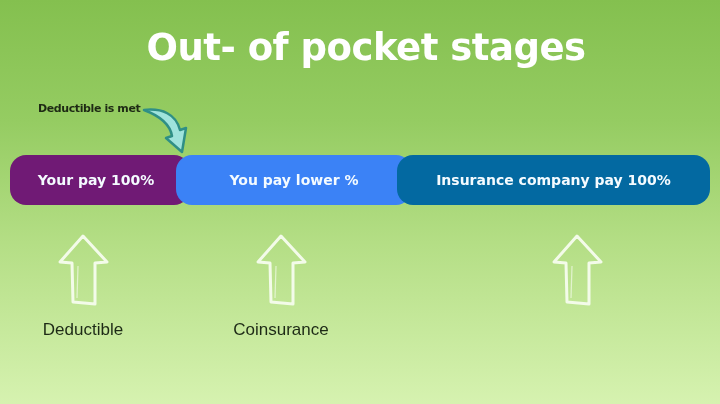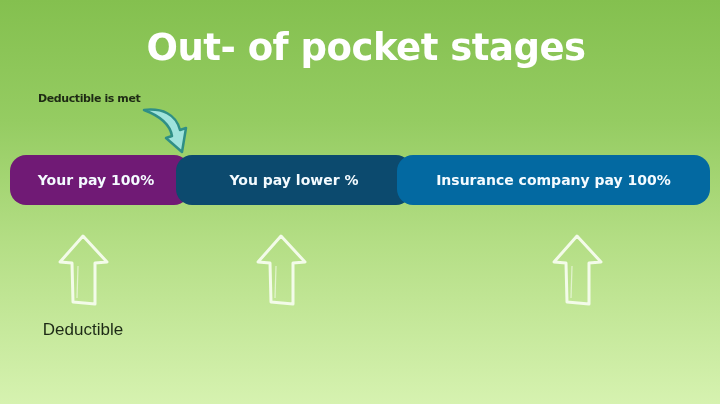--- a/index.html
+++ b/index.html
@@ -6,29 +6,29 @@
   body {
     width: 720px; height: 404px; overflow: hidden; position: relative;
     background: linear-gradient(180deg, #84c04f 0%, #95cc62 30%, #b4de85 60%, #d6f2b0 100%);
     font-family: "DejaVu Sans", sans-serif;
   }
   .title {
     position: absolute; left: 12px; right: 0; top: 26px; text-align: center;
     color: #ffffff; font-weight: bold; font-size: 37px; letter-spacing: -0.5px;
   }
   .callout {
-    position: absolute; left: 38px; top: 92px; font-size: 11px; font-weight: bold;
+    position: absolute; left: 38px; top: 102px; font-size: 11px; font-weight: bold;
     color: #1e2a14; letter-spacing: -0.4px;
   }
   .callout-arrow { position: absolute; left: 140px; top: 104px; width: 60px; height: 54px; }
   .bar { position: absolute; top: 155px; height: 50px; border-radius: 16px;
     display: flex; align-items: center; justify-content: center;
     color: #f4fbff; font-weight: bold; font-size: 14px; }
   .seg-1 { left: 10px; width: 180px; background: #701a75; z-index: 1; padding-right: 8px; box-sizing: border-box; }
-  .seg-2 { left: 176px; width: 236px; background: #0c4a6e; z-index: 2; }
+  .seg-2 { left: 176px; width: 236px; background: #3b82f6; z-index: 2; }
   .seg-3 { left: 397px; width: 313px; background: #0369a1; z-index: 3; }
   .stage { position: absolute; top: 232px; width: 200px; text-align: center; }
   .stage svg { width: 56px; height: 76px; display: block; margin: 0 auto; }
   .stage-label { display: block; margin-top: 12px; font-size: 17px; color: #1d2a16; font-family: "Liberation Sans", sans-serif; }
 </style>
 </head>
 <body>
 
 <div class="title">Out- of pocket stages</div>
 
@@ -53,20 +53,21 @@
     <path d="M23 34 L22 66" stroke="#f3fbe9" stroke-width="1.2" opacity="0.7"></path>
   </svg>
   <span class="stage-label">Deductible</span>
 </div>
 
 <div class="stage" style="left:181px;">
   <svg viewBox="0 0 56 76">
     <path d="M28 4 L52 30 L40 31 L40 72 L18 70 L17 31 L5 30 Z" fill="none" stroke="#f3fbe9" stroke-width="3" stroke-linejoin="round"></path>
     <path d="M23 34 L22 66" stroke="#f3fbe9" stroke-width="1.2" opacity="0.7"></path>
   </svg>
+  <span class="stage-label">Coinsurance</span>
 </div>
 
 <div class="stage" style="left:472px; width:210px;">
   <svg viewBox="0 0 56 76">
     <path d="M28 4 L52 30 L40 31 L40 72 L18 70 L17 31 L5 30 Z" fill="none" stroke="#f3fbe9" stroke-width="3" stroke-linejoin="round"></path>
     <path d="M23 34 L22 66" stroke="#f3fbe9" stroke-width="1.2" opacity="0.7"></path>
   </svg>
 </div>
 
 </body></html>

